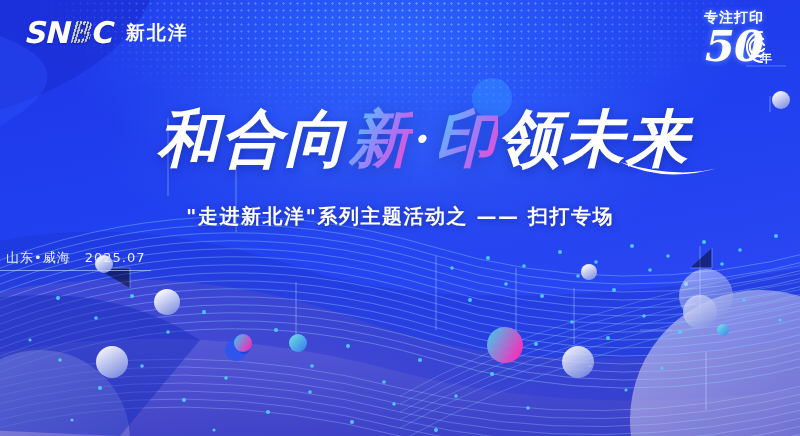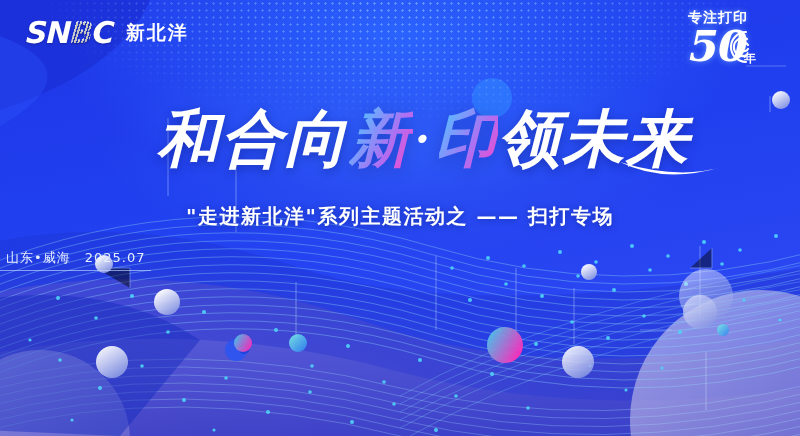--- a/index.html
+++ b/index.html
@@ -36,21 +36,21 @@
   }
   .snbc .mid{
     background:repeating-linear-gradient(105deg,#fff 0 2px,#2a44ef 2px 3.4px);
     -webkit-background-clip:text;background-clip:text;color:transparent;
   }
   .cnbrand{
     font-family:Liberation Serif, serif;font-weight:bold;font-size:19px;
     color:#fff;letter-spacing:2px;
   }
 
-  #badge30{position:absolute;right:34px;top:10px;width:96px;text-align:center;color:#fff;}
+  #badge30{position:absolute;right:18px;top:10px;width:96px;text-align:center;color:#fff;}
   #badge30 .top{
     font-family:"DejaVu Sans",sans-serif;font-weight:bold;font-size:14px;
     letter-spacing:1px;line-height:1.1;
     text-shadow:0 0 5px rgba(120,170,255,.9);
   }
   #badge30 .num{position:relative;height:44px;margin-top:-1px;}
   #badge30 .num .d30{
     font-family:"DejaVu Serif",serif;font-weight:bold;font-style:italic;
     font-size:43px;line-height:44px;letter-spacing:-1px;
     text-shadow:0 0 6px rgba(120,170,255,.8);

